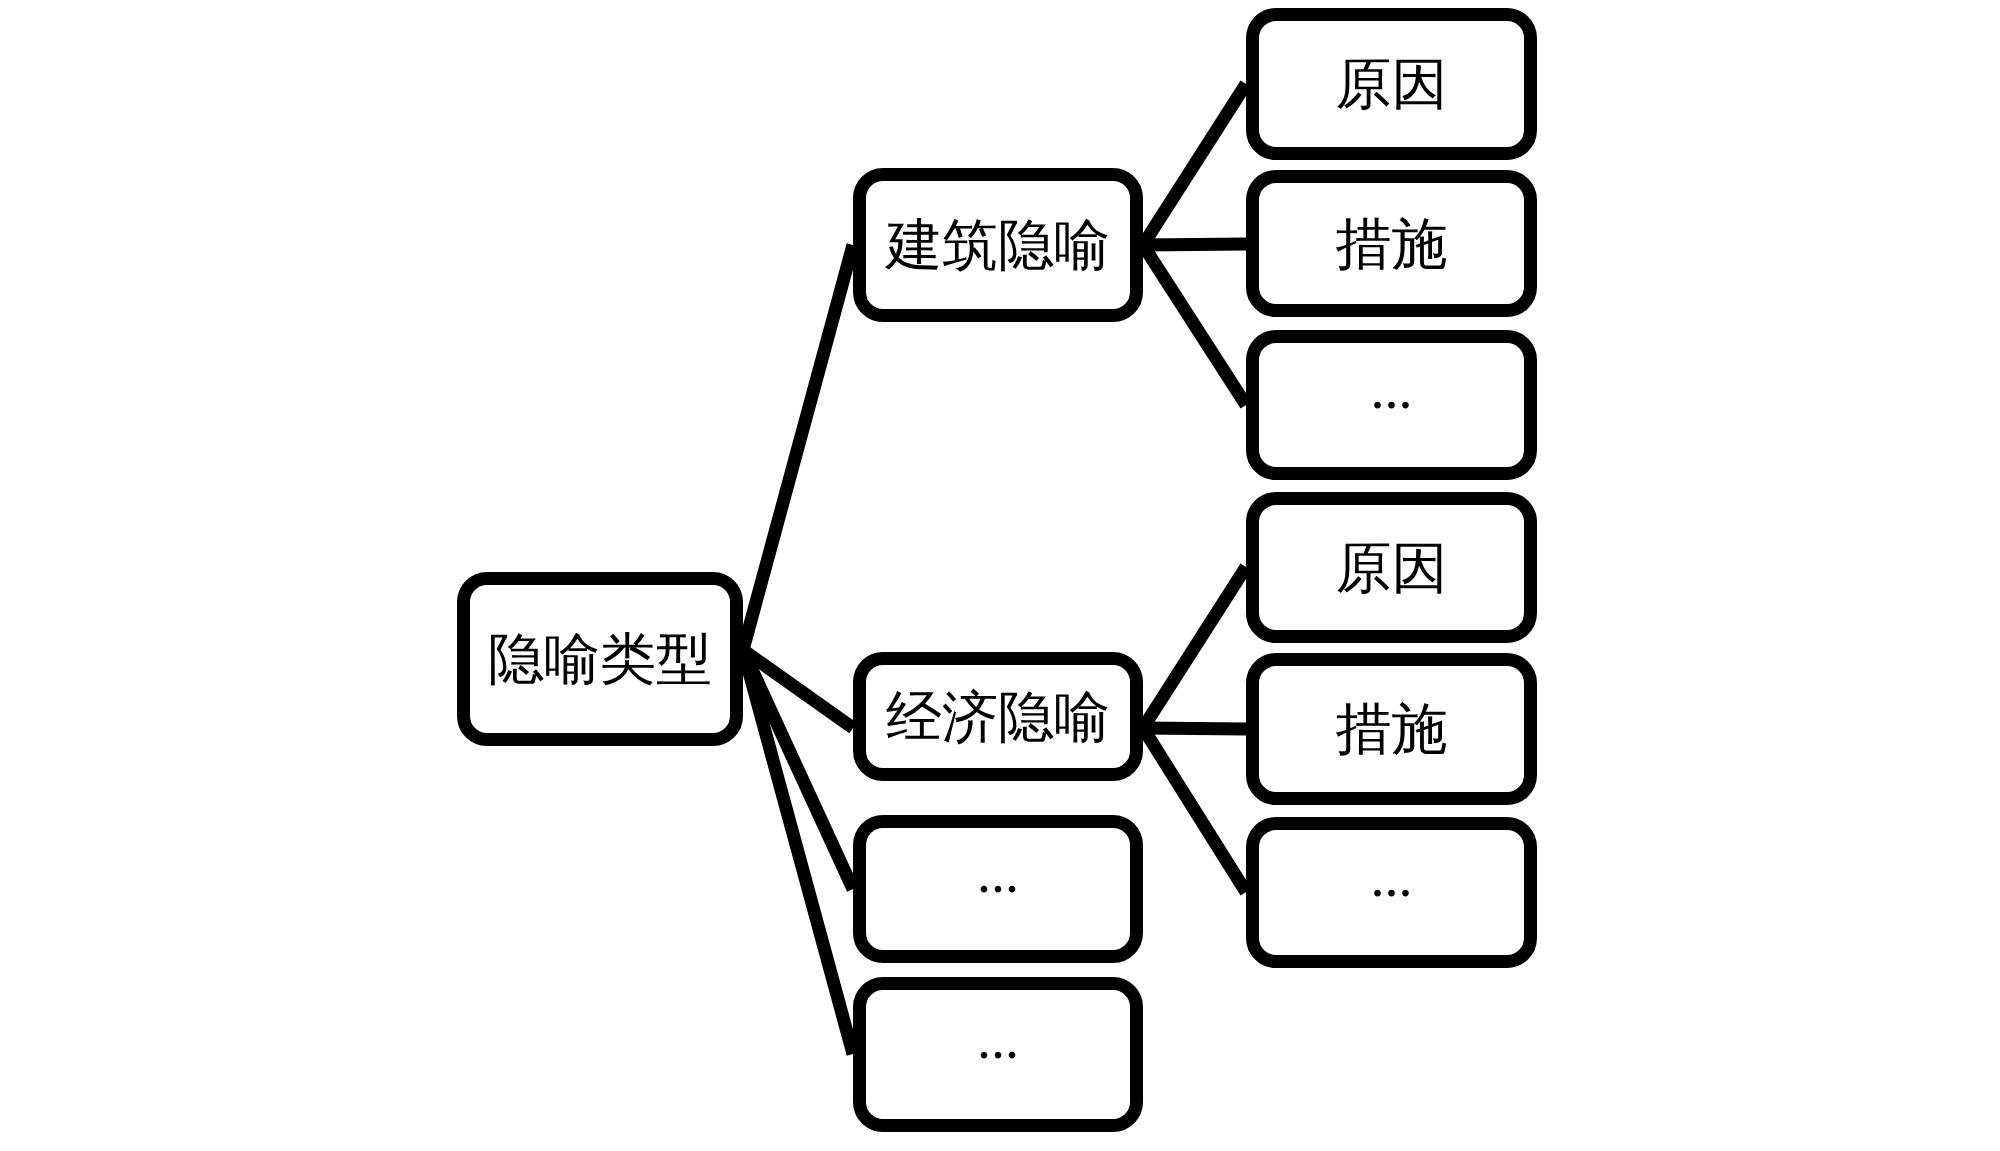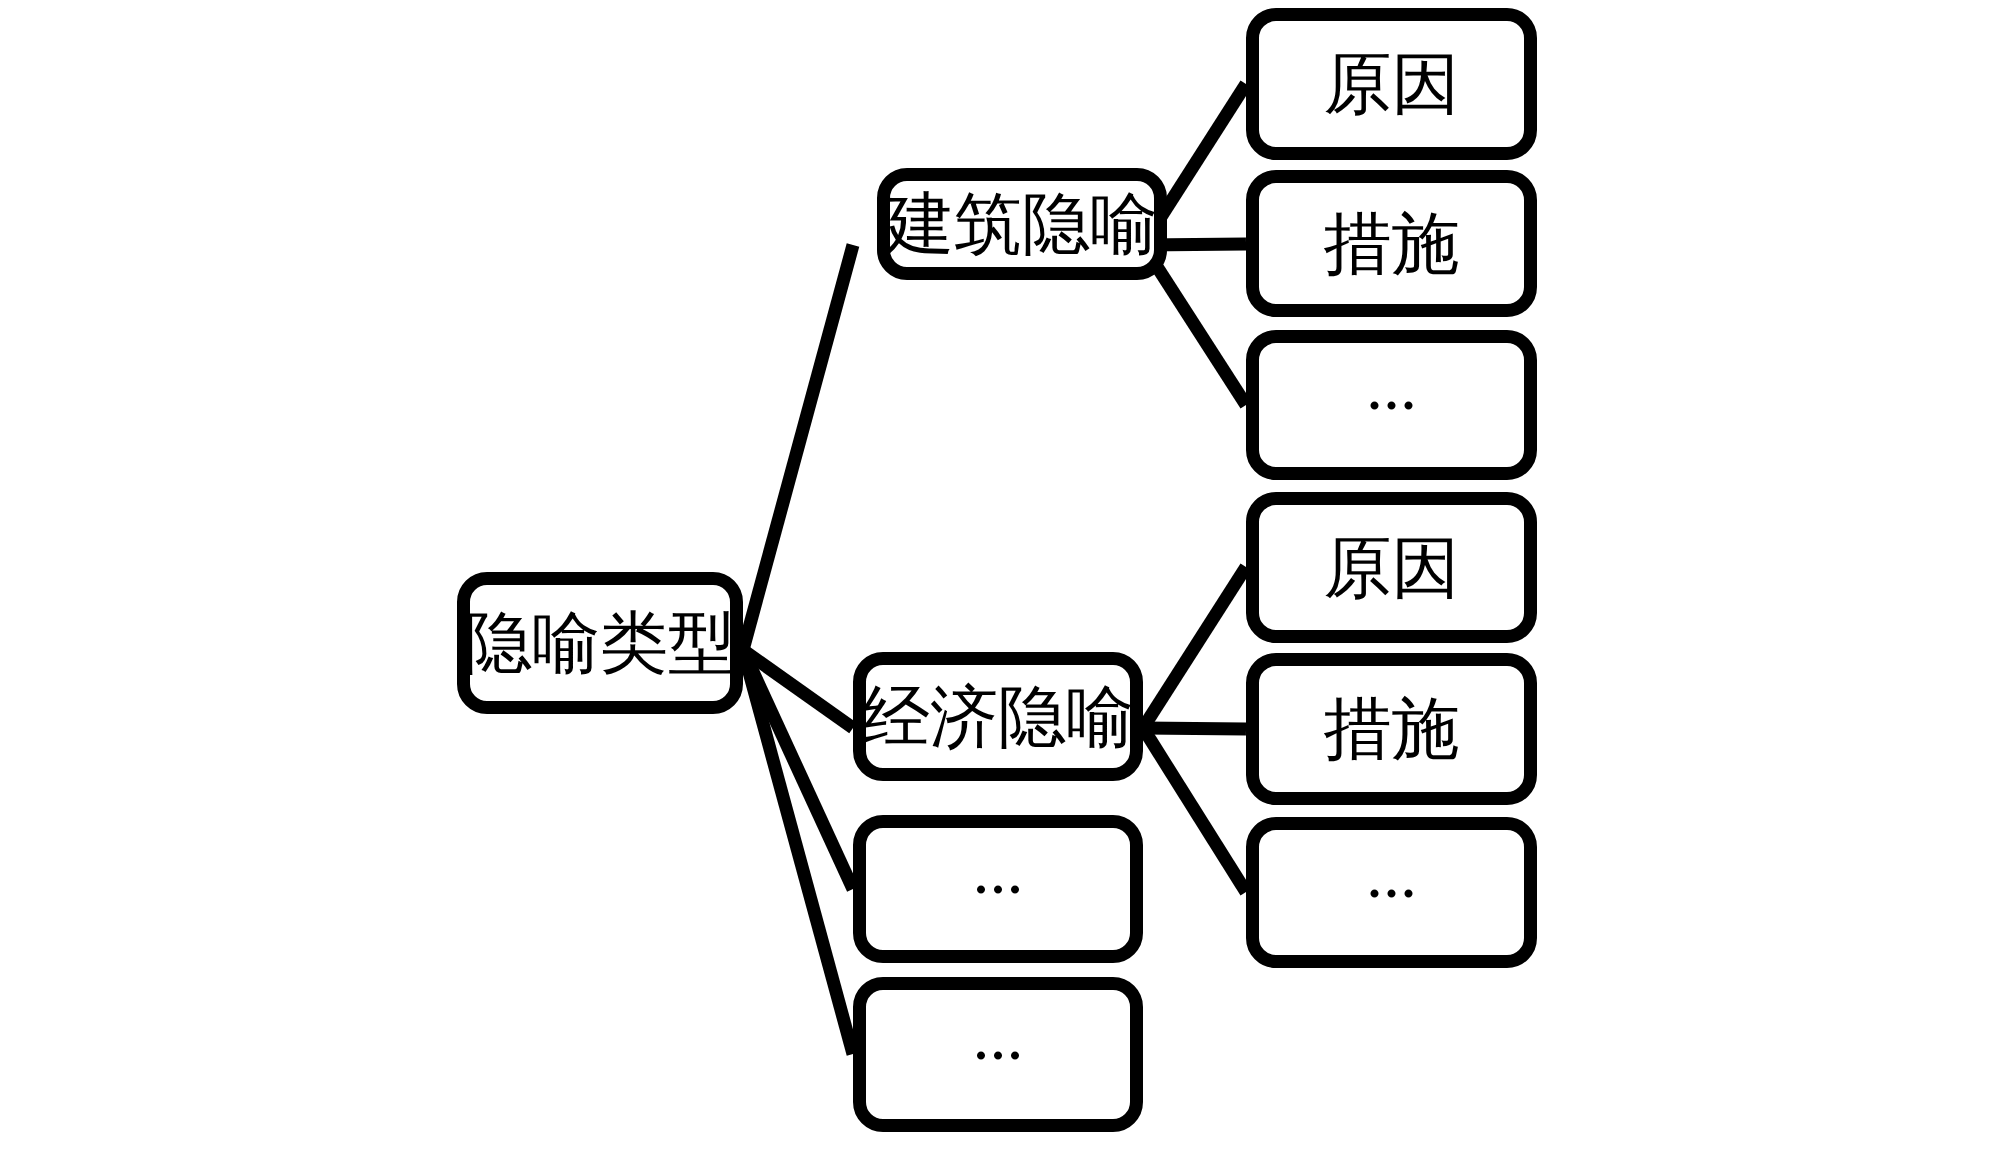--- a/index.html
+++ b/index.html
@@ -32,32 +32,32 @@
     box-sizing: border-box;
     background: #ffffff;
     border: 13px solid #000000;
     border-radius: 30px;
     display: flex;
     align-items: center;
     justify-content: center;
   }
   .node .label {
     color: #000000;
-    font-size: 68px;
+    font-size: 56px;
     line-height: 1;
     white-space: nowrap;
     letter-spacing: 0;
   }
   
   .node.dots .label {
     transform: translateY(-0.28em);
   }
   
-  .n-root { left: 457px;  top: 572px;  width: 286px; height: 142px; }
-  .n-m1   { left: 877px;  top: 168px;  width: 290px; height: 112px; }
+  .n-root { left: 457px;  top: 572px;  width: 286px; height: 174px; }
+  .n-m1   { left: 853px;  top: 168px;  width: 290px; height: 154px; }
   .n-m2   { left: 853px;  top: 652px;  width: 290px; height: 129px; }
   .n-m3   { left: 853px;  top: 815px;  width: 290px; height: 148px; }
   .n-m4   { left: 853px;  top: 977px;  width: 290px; height: 155px; }
   .n-r1   { left: 1246px; top: 8px;    width: 291px; height: 152px; }
   .n-r2   { left: 1246px; top: 170px;  width: 291px; height: 147px; }
   .n-r3   { left: 1246px; top: 330px;  width: 291px; height: 150px; }
   .n-r4   { left: 1246px; top: 492px;  width: 291px; height: 151px; }
   .n-r5   { left: 1246px; top: 653px;  width: 291px; height: 152px; }
   .n-r6   { left: 1246px; top: 817px;  width: 291px; height: 151px; }
 </style>

